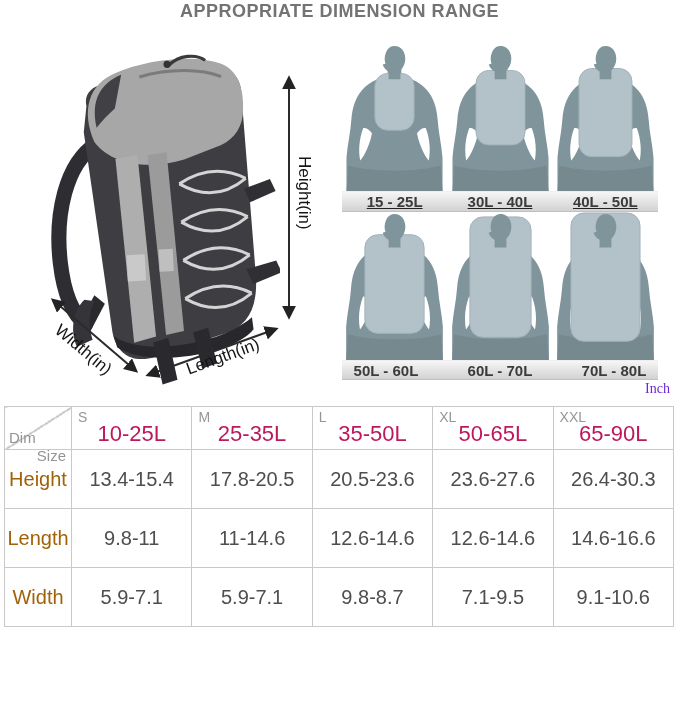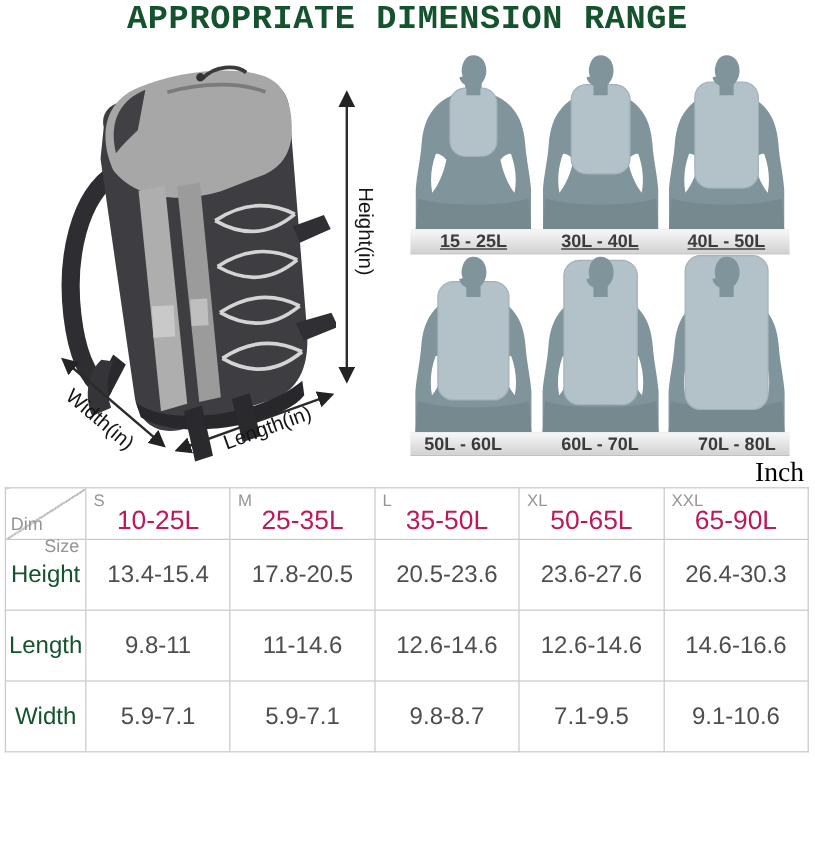--- a/index.html
+++ b/index.html
@@ -1,20 +1,20 @@
 <!DOCTYPE html>
 <html><head>
 <meta charset="utf-8">
 <style>
   html,body{margin:0;padding:0;background:#fff;}
   .page{position:relative;width:679px;height:711px;background:#fff;overflow:hidden;
         font-family:"Liberation Sans",sans-serif;color:#222;}
 
   .title{position:absolute;top:1px;left:0;right:0;text-align:center;
-         font-size:28px;font-weight:700;letter-spacing:.5px;color:#14532d;font-family:Liberation Mono, monospace;}
+         font-size:18px;font-weight:700;letter-spacing:.5px;color:#737373;}
 
   
   .illustration{position:absolute;left:0;top:40px;width:335px;height:358px;}
   .illustration svg{position:absolute;}
   .bp-svg{left:28px;top:4px;}
   .arrows-svg{left:0;top:0;}
   .dim-label{position:absolute;font-size:17px;color:#151515;}
   .dim-height{left:294px;top:97px;height:112px;writing-mode:vertical-rl;text-align:center;}
   .dim-width{left:37px;top:300px;width:92px;text-align:center;transform:rotate(40deg);}
   .dim-length{left:166px;top:307px;width:114px;text-align:center;transform:rotate(-20deg);}
@@ -27,34 +27,34 @@
   .fig-c0{left:0;} .fig-c1{left:106px;} .fig-c2{left:211px;}
   .vol-bar{position:absolute;left:0;width:316px;display:flex;align-items:center;
            background:linear-gradient(#f6f6f6,#d2d2d2);
            border-top:1px solid #eee;border-bottom:1px solid #c0c0c0;}
   .vol-bar1{top:147px;height:19px;text-decoration:underline;}
   .vol-bar2{top:316px;height:18px;gap:26px;}
   .vol-bar span{flex:1;text-align:center;font-size:15px;font-weight:700;color:#3b3b3b;}
 
   
   .unit{position:absolute;top:381px;right:9px;font-family:"Liberation Serif",serif;
-        font-size:23px;color:#000000;}
+        font-size:14px;color:#6d28d9;}
   table.size-table{position:absolute;left:4px;top:406px;width:670px;
         border-collapse:collapse;table-layout:fixed;}
   .size-table td{border:1px solid #c9c9c9;padding:0;vertical-align:middle;}
   .size-table .hdr-row td{height:42px;}
   .size-table .data-row td{height:58px;}
   td.corner{position:relative;
         background:linear-gradient(to bottom right,transparent calc(50% - .8px),#bdbdbd calc(50% - .8px),#bdbdbd calc(50% + .8px),transparent calc(50% + .8px));}
   .corner .c-size{position:absolute;top:16px;right:5px;font-size:15px;color:#949494;margin-top:24px;}
   .corner .c-dim{position:absolute;bottom:3px;left:4px;font-size:15px;color:#949494;}
   td.colhdr{position:relative;text-align:center;}
   .colhdr .sz{position:absolute;top:2px;left:6px;font-size:14px;color:#969696;}
   .colhdr .vol{display:block;padding-top:12px;font-size:22px;color:#be185d;}
-  td.rowlbl{text-align:center;font-size:20px;color:#14532d;}
+  td.rowlbl{text-align:center;font-size:20px;color:#a16207;}
   td.val{text-align:center;font-size:20px;color:#4e4e4e;}
 
   .footer{position:absolute;left:7px;top:634px;width:664px;
           font-size:22px;line-height:26px;color:#131313;}
 </style>
 </head>
 <body>
 
 <div class="page">
 

